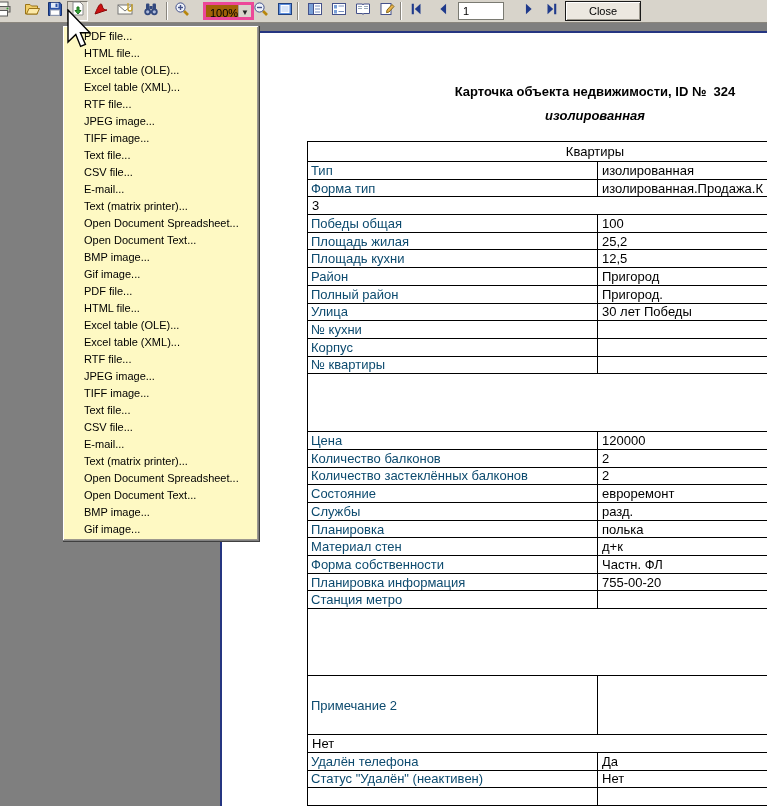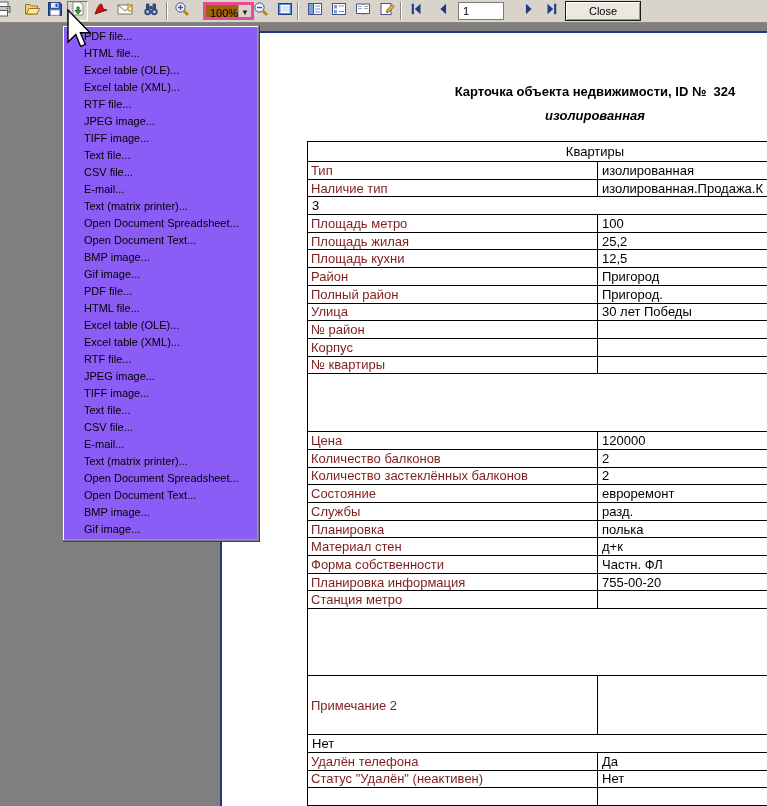--- a/index.html
+++ b/index.html
@@ -41,27 +41,27 @@
   .title { position:absolute; left:85px; top:51px; width:576px; text-align:center;
            font-size:13px; font-weight:bold; color:#000; white-space:pre; }
   .subtitle { position:absolute; left:85px; top:75px; width:576px; text-align:center;
               font-size:13px; font-weight:bold; font-style:italic; color:#000; }
   .rtable { position:absolute; left:85px; top:108px; width:576px;
             border:1px solid #000; background:#fff; }
   .thead { height:19px; display:flex; align-items:center; justify-content:center;
            font-size:13px; color:#000; }
   .trow { display:flex; height:17.7px; border-top:1px solid #000; }
   .tlabel { width:290px; border-right:1px solid #000; padding-left:3px;
-            font-size:13px; color:#7f1d1d; display:flex; align-items:center; }
+            font-size:13px; color:#0c4a6e; display:flex; align-items:center; }
   .tvalue { flex:1; padding-left:4px; font-size:13px; color:#000;
             display:flex; align-items:center; white-space:nowrap; }
 
   
   .menu { position:absolute; left:62px; top:25px; width:197px; z-index:30;
-          background:#8b5cf6; padding:2px 0;
+          background:#fef9c3; padding:2px 0;
           border:1px solid #808080;
           box-shadow:inset 1px 1px 0 #ffffff, inset -1px -1px 0 #9c988e,
                      1px 1px 0 #404040; }
   .menu-item { height:17px; line-height:17px; padding-left:21px; font-size:11px;
                color:#000; white-space:nowrap; }
 
   .cursor { position:absolute; left:67px; top:9px; z-index:40; }
 </style>
 </head>
 <body>
@@ -72,28 +72,28 @@
     <div class="title">Карточка объекта недвижимости, ID №  324</div>
     <div class="subtitle">изолированная</div>
     <div class="rtable">
       <div class="thead">Квартиры</div>
       <div id="table-rows">
           <div class="trow">
             <div class="tlabel">Тип</div>
             <div class="tvalue">изолированная</div>
           </div>
           <div class="trow">
-            <div class="tlabel">Наличие тип</div>
+            <div class="tlabel">Форма тип</div>
             <div class="tvalue">изолированная.Продажа.К</div>
           </div>
           <div class="trow">
             <div class="tvalue">3</div>
           </div>
           <div class="trow">
-            <div class="tlabel">Площадь метро</div>
+            <div class="tlabel">Победы общая</div>
             <div class="tvalue">100</div>
           </div>
           <div class="trow">
             <div class="tlabel">Площадь жилая</div>
             <div class="tvalue">25,2</div>
           </div>
           <div class="trow">
             <div class="tlabel">Площадь кухни</div>
             <div class="tvalue">12,5</div>
           </div>
@@ -103,21 +103,21 @@
           </div>
           <div class="trow">
             <div class="tlabel">Полный район</div>
             <div class="tvalue">Пригород.</div>
           </div>
           <div class="trow">
             <div class="tlabel">Улица</div>
             <div class="tvalue">30 лет Победы</div>
           </div>
           <div class="trow">
-            <div class="tlabel">№ район</div>
+            <div class="tlabel">№ кухни</div>
             <div class="tvalue"></div>
           </div>
           <div class="trow">
             <div class="tlabel">Корпус</div>
             <div class="tvalue"></div>
           </div>
           <div class="trow">
             <div class="tlabel">№ квартиры</div>
             <div class="tvalue"></div>
           </div>

